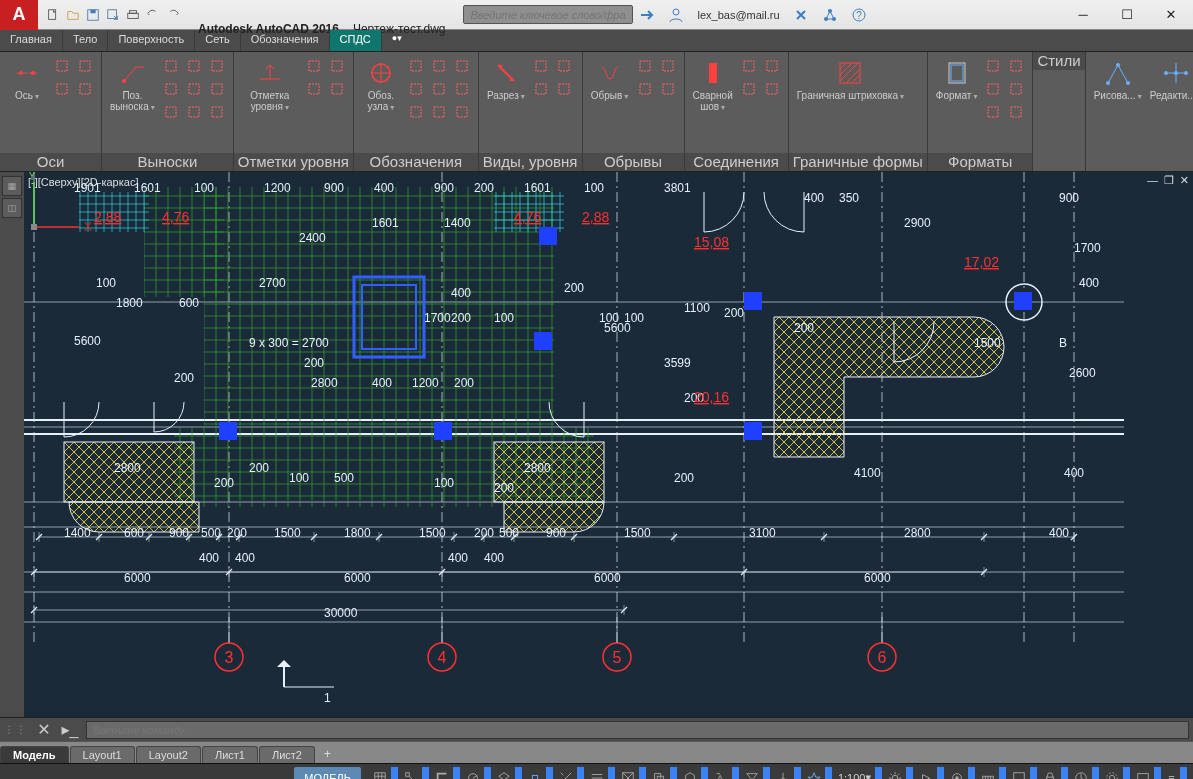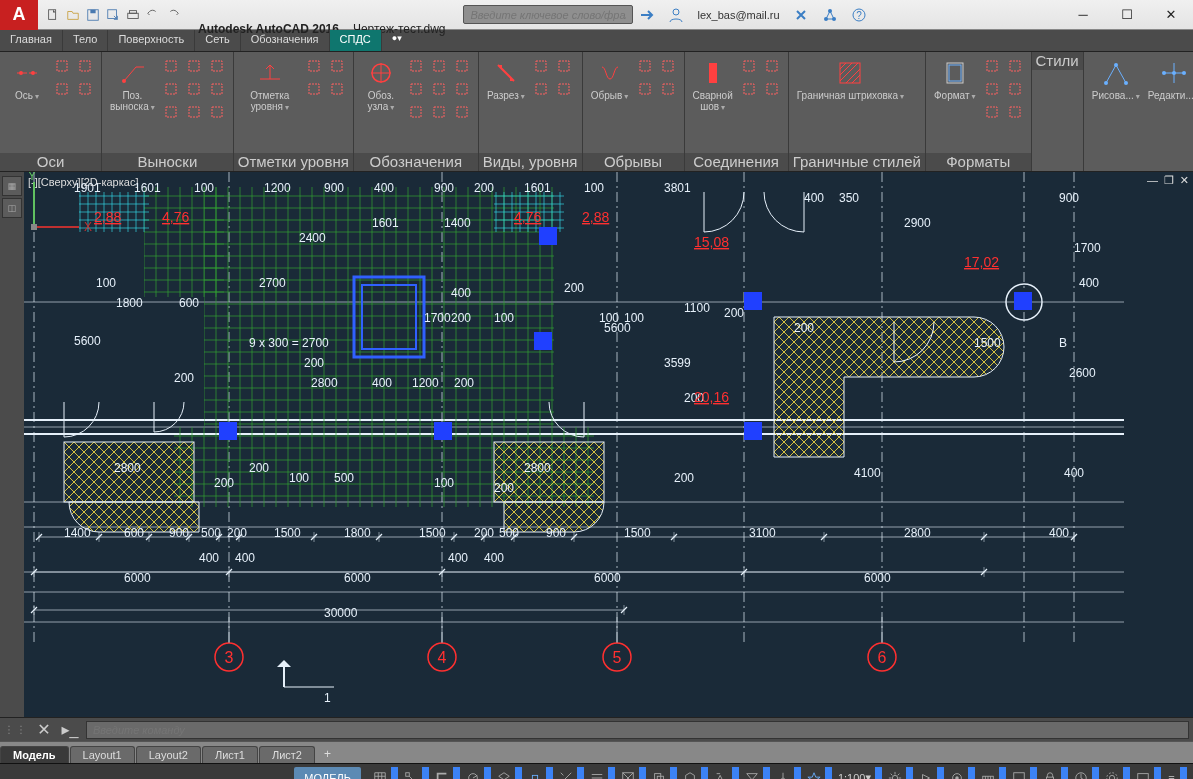--- a/index.html
+++ b/index.html
@@ -477,21 +477,21 @@
         <div class="bigbtn">
           <div class="icn">
             <svg width="28" height="28">
               <rect x="4" y="4" width="20" height="20" fill="none" stroke="#ff4040"></rect>
               <path d="M4 10l6-6M4 16l12-12M4 22l18-18M10 24l14-14M16 24l8-8" stroke="#ff4040"></path>
             </svg>
           </div>
           <span class="dd">Граничная штриховка</span>
         </div>
       </div>
-      <div class="panel-label">Граничные стилей</div>
+      <div class="panel-label">Граничные формы</div>
     </div>
     <div class="panel">
       <div class="panel-body">
         <div class="bigbtn">
           <div class="icn">
             <svg width="28" height="28">
               <rect x="6" y="4" width="16" height="20" fill="none" stroke="#ccc"></rect>
               <rect x="8" y="6" width="12" height="16" fill="none" stroke="#6ab0ff"></rect>
             </svg>
           </div>

